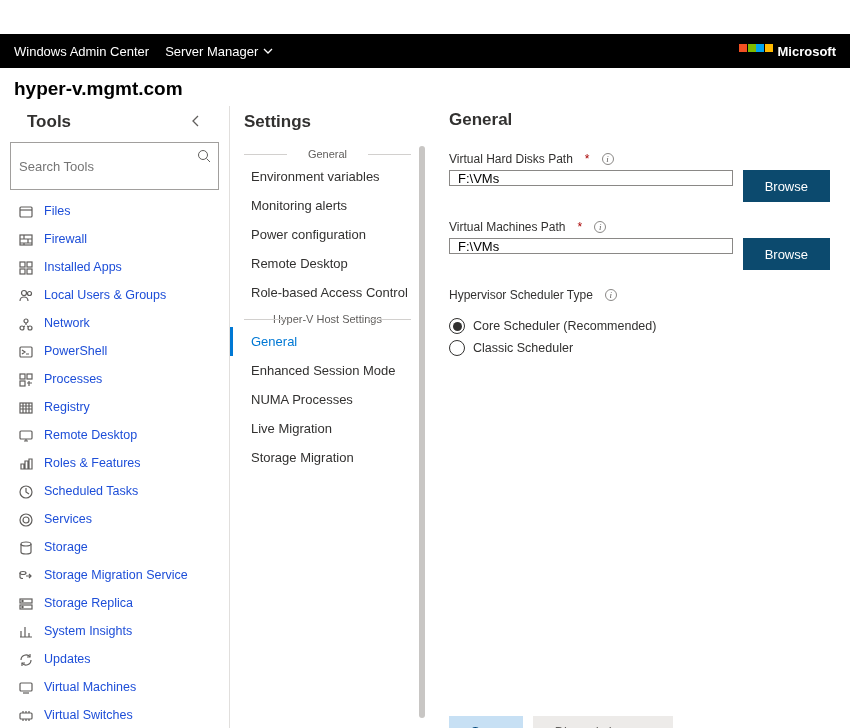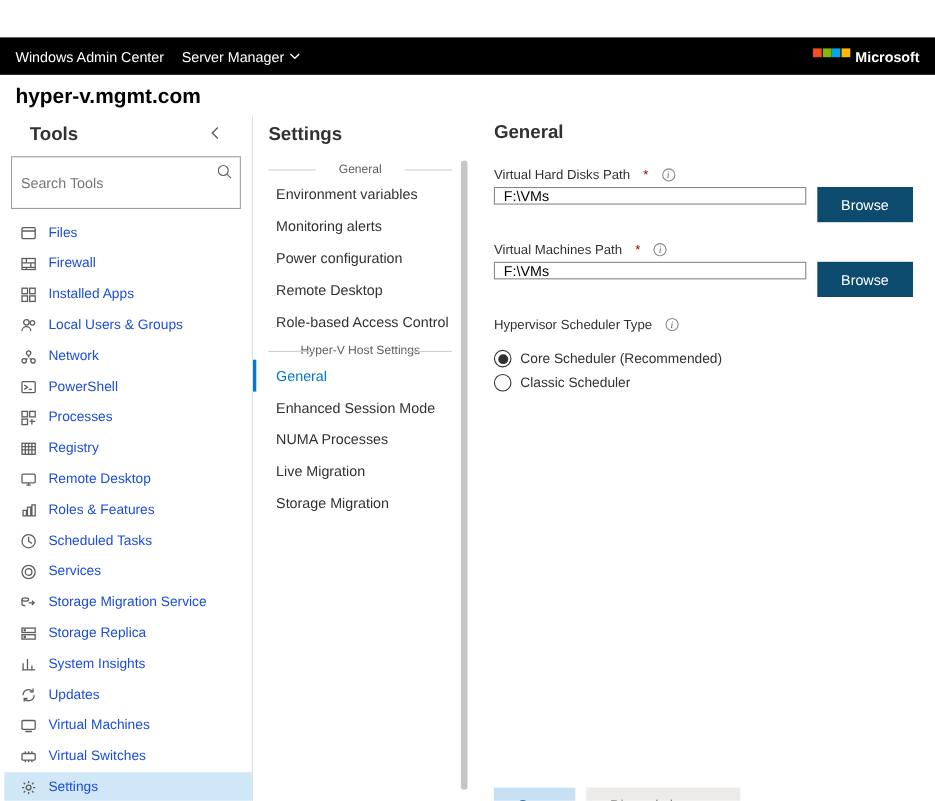--- a/index.html
+++ b/index.html
@@ -226,20 +226,29 @@
           <span>Scheduled Tasks</span>
         </div>
         <div class="tool-item">
           <span class="tool-icon">
             <svg viewBox="0 0 16 16">
               <circle cx="8" cy="8" r="3"></circle>
               <circle cx="8" cy="8" r="6"></circle>
             </svg>
           </span>
           <span>Services</span>
+        </div>
+        <div class="tool-item">
+          <span class="tool-icon">
+            <svg viewBox="0 0 16 16">
+              <ellipse cx="8" cy="4" rx="5" ry="2"></ellipse>
+              <path d="M3 4v8c0 1.1 2.2 2 5 2s5-.9 5-2V4"></path>
+            </svg>
+          </span>
+          <span>Storage</span>
         </div>
         <div class="tool-item">
           <span class="tool-icon">
             <svg viewBox="0 0 16 16">
               <ellipse cx="5" cy="5" rx="3" ry="1.5"></ellipse>
               <path d="M2 5v4c0 .8 1.3 1.5 3 1.5"></path>
               <path d="M8 8h5m-2-2 2 2-2 2"></path>
             </svg>
           </span>
           <span>Storage Migration Service</span>

